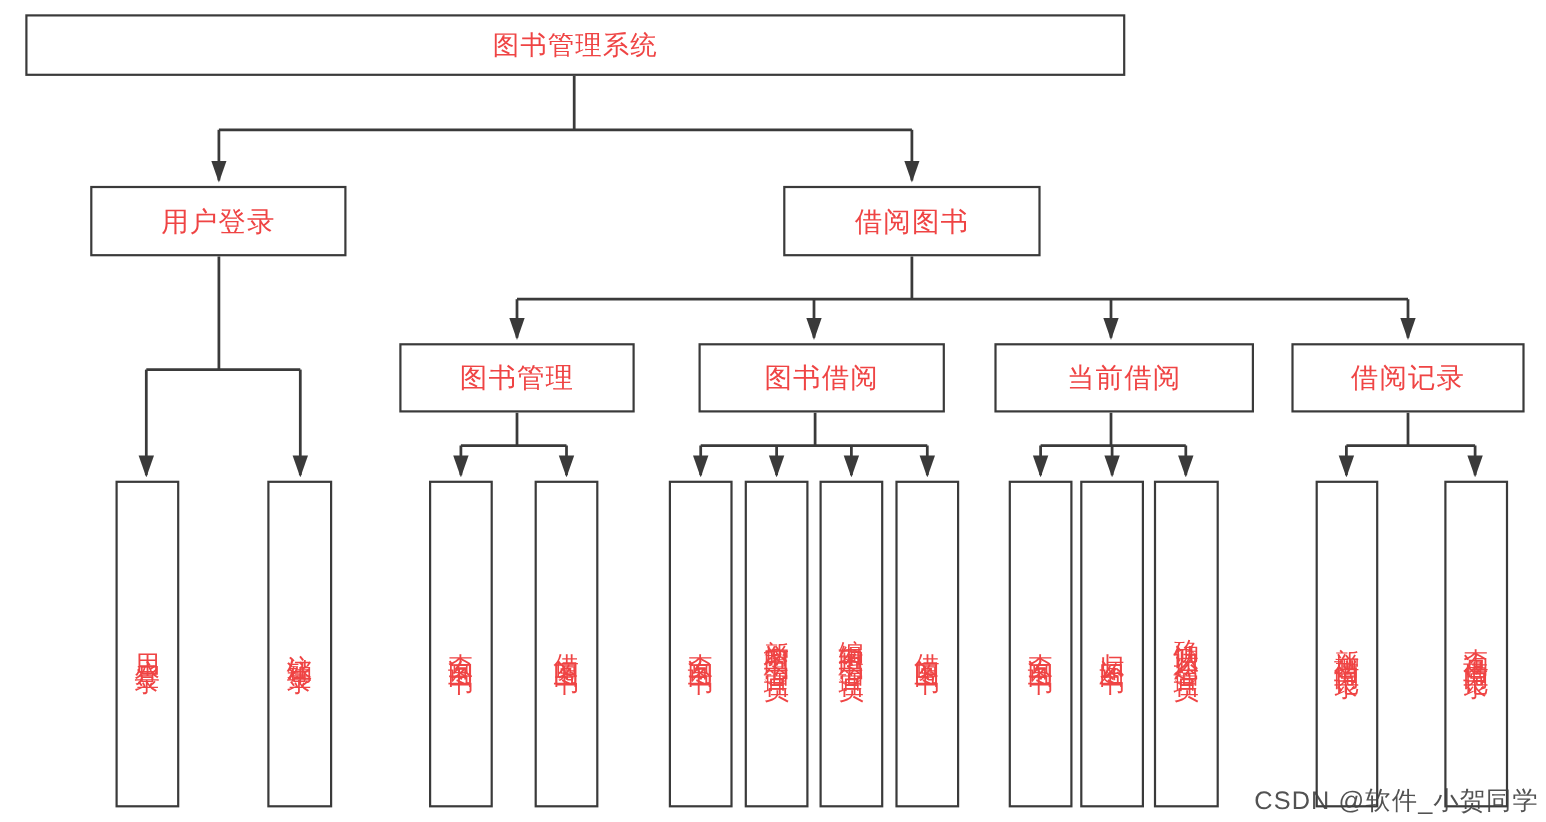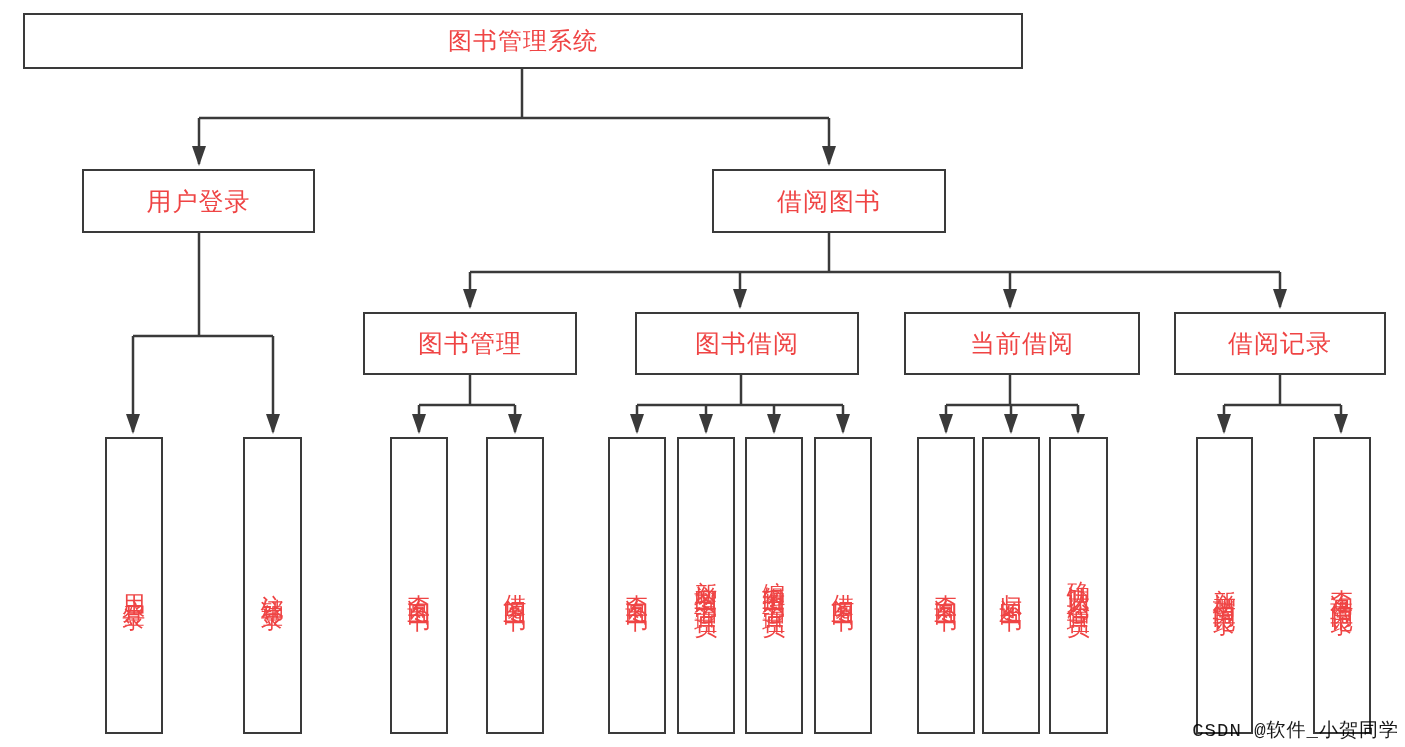--- a/index.html
+++ b/index.html
@@ -50,26 +50,25 @@
     font-size: 23px;
     line-height: 1.15;
     letter-spacing: 5px;
     max-height: 288px;
   }
   .watermark {
     position: absolute;
     right: 6px;
     bottom: 4px;
     z-index: 5;
-    color: #000000;
-    font-size: 19px;
+    color: #404040;
+    font-size: 23px;
     letter-spacing: 1px;
     opacity: 0.9;
     white-space: nowrap;
-    font-family: Liberation Mono, monospace;
   }
 </style>
 </head>
 <body>
 
 <div class="stage">
 
   <svg class="wires" width="1405" height="747" viewBox="0 0 1405 747">
     <defs>
       <marker id="arw" viewBox="0 0 20 14" refX="18" refY="7" markerUnits="userSpaceOnUse" markerWidth="20" markerHeight="16" orient="auto">

